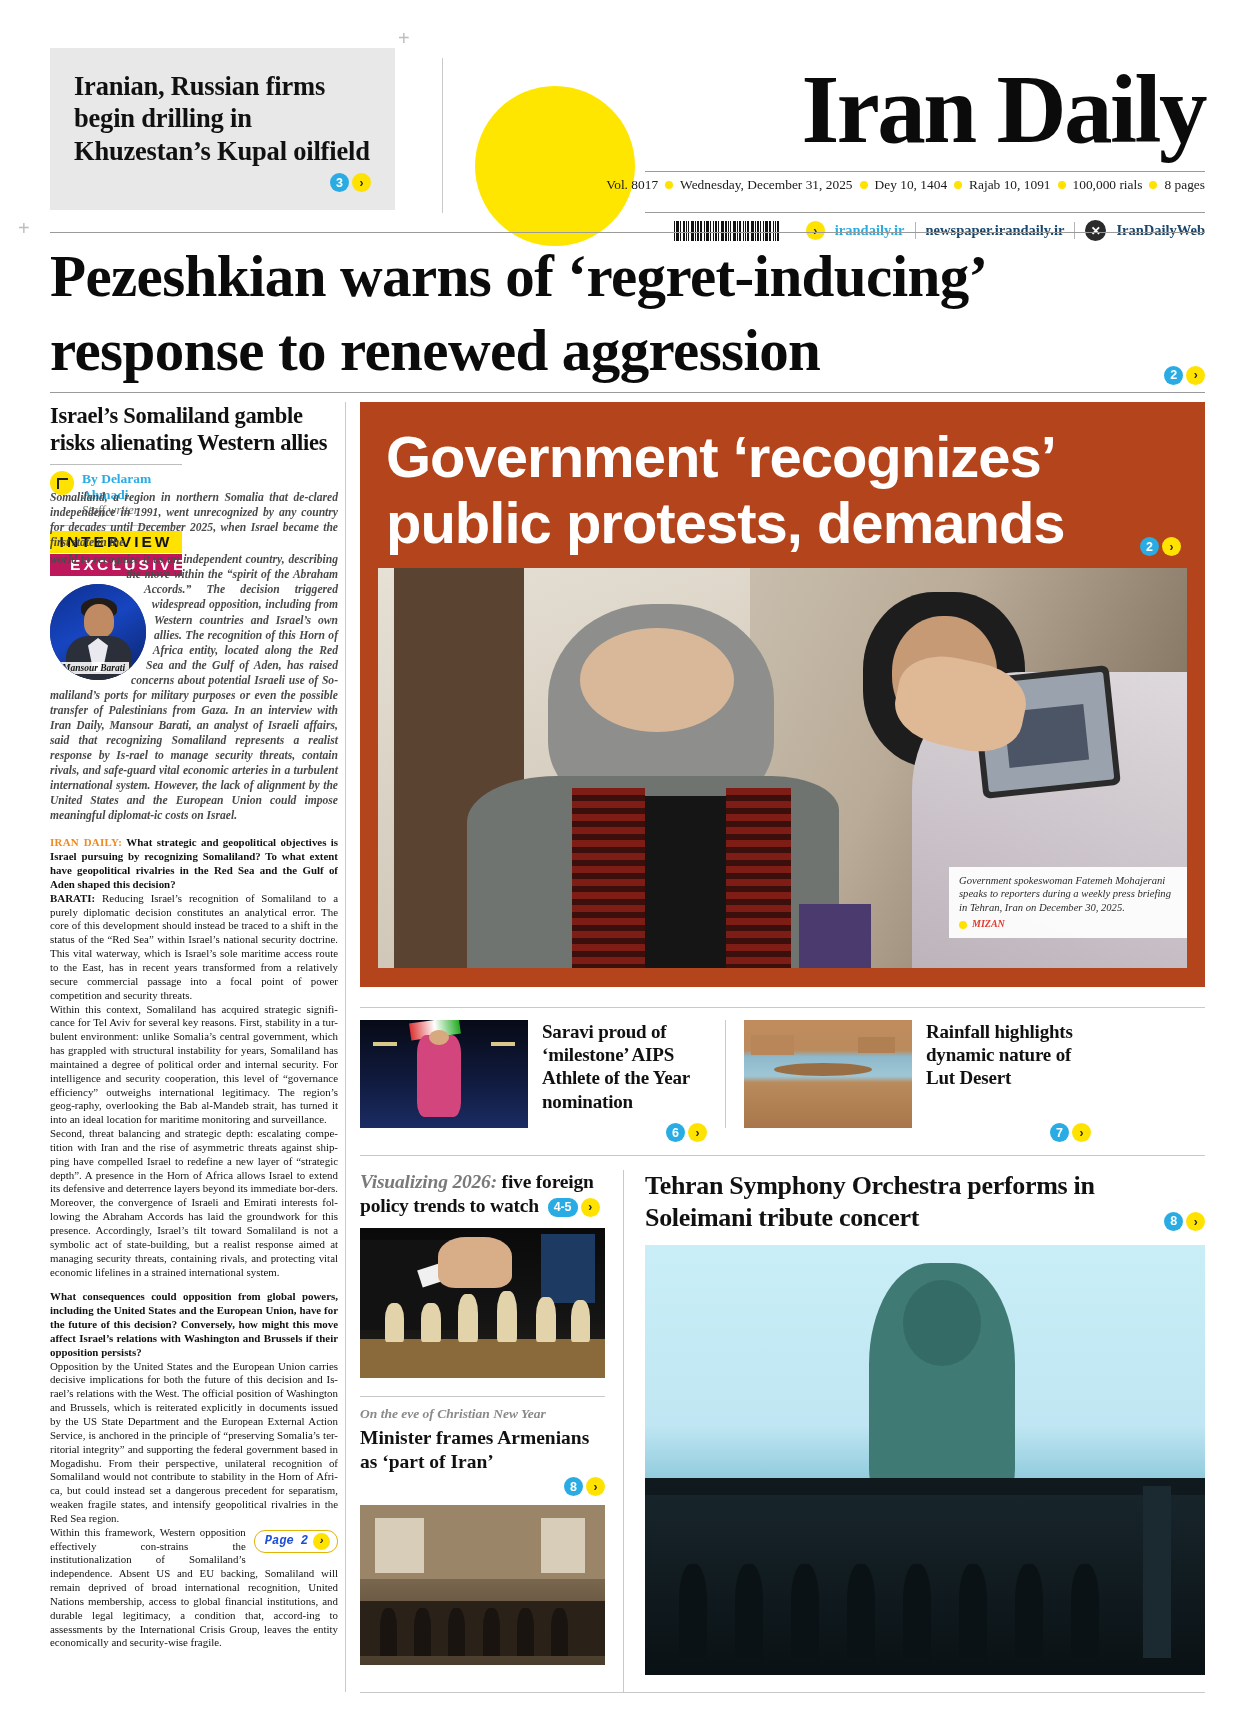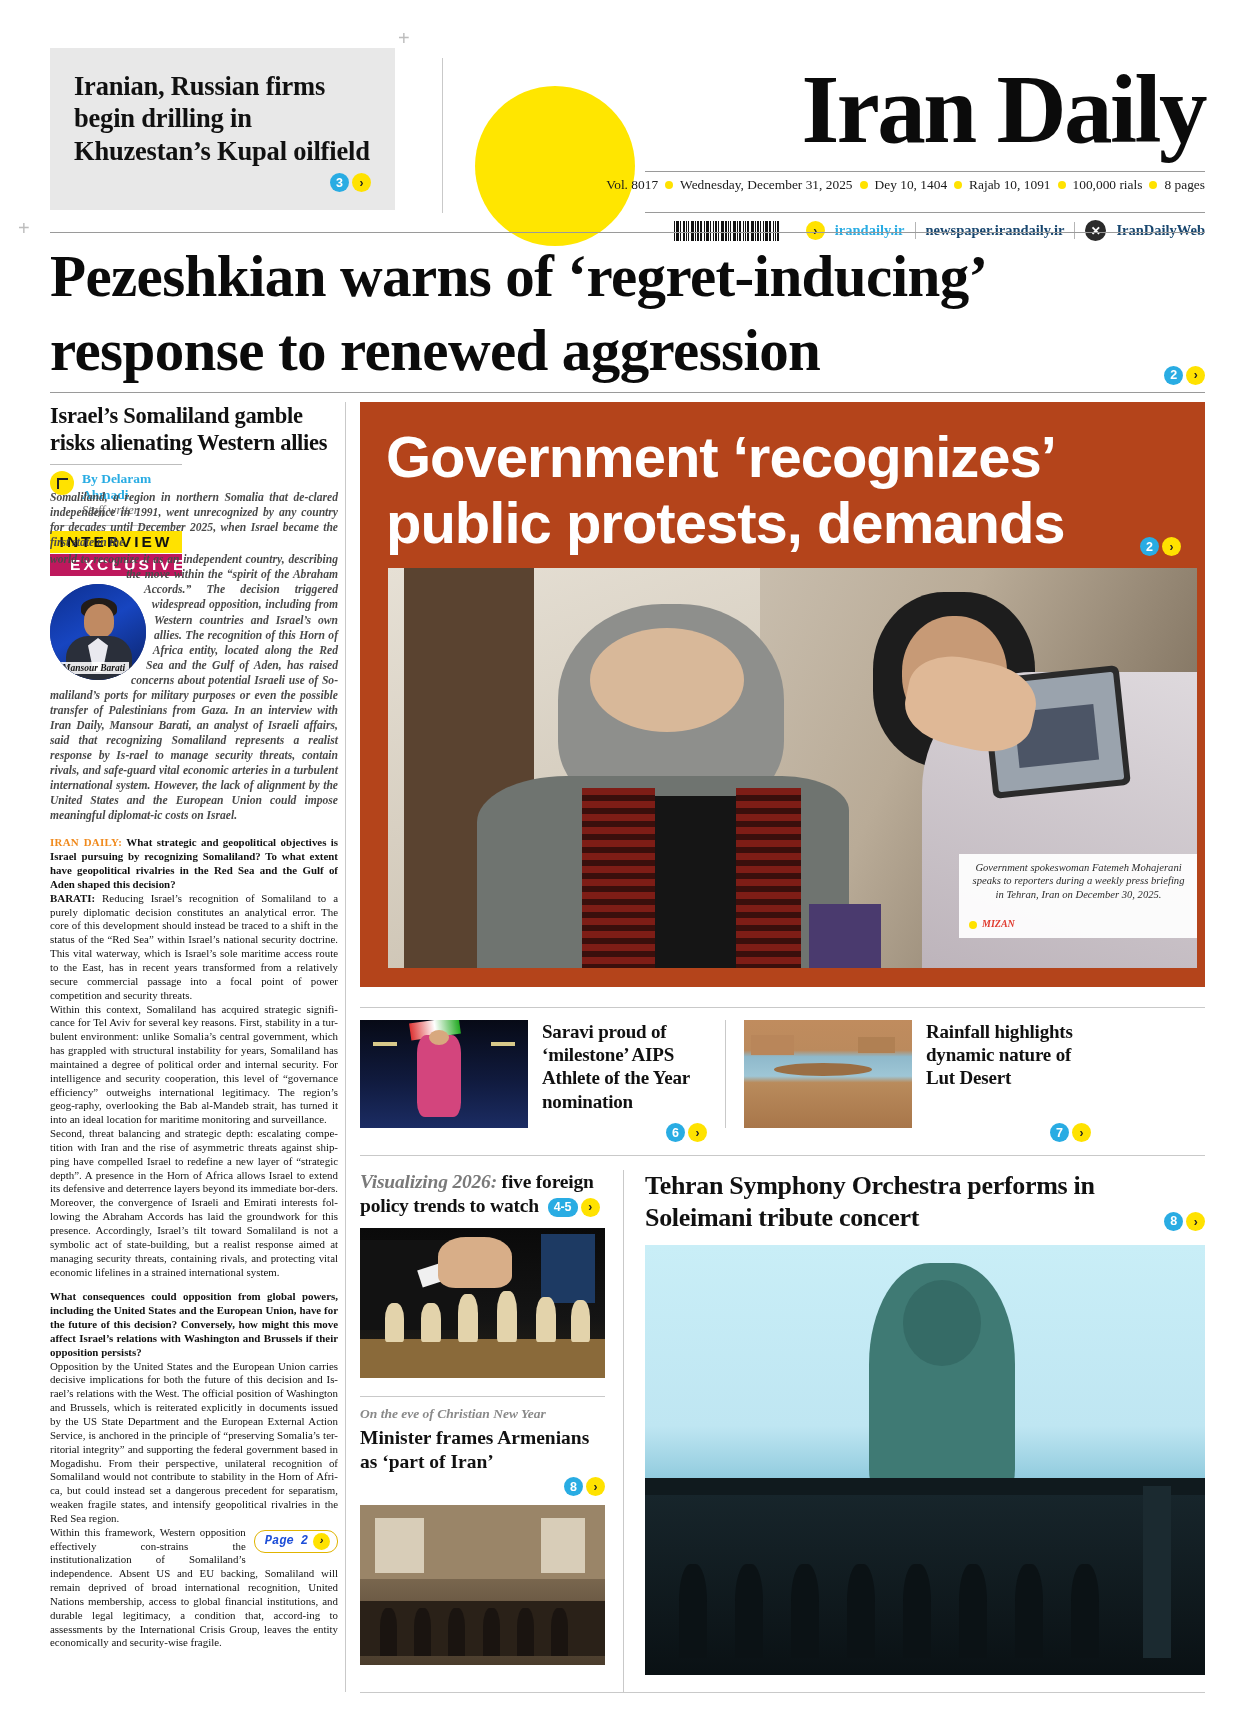--- a/index.html
+++ b/index.html
@@ -144,30 +144,29 @@
   .vrule-left { position:absolute; left:345px; top:402px; width:1px; height:1290px; background:#c9c9c9; }
 
   
   .redbox { position:absolute; left:360px; top:402px; width:845px; height:585px; background:#b4441b; }
   .redbox h1 {
     color:#fff; font-family:"Liberation Sans",sans-serif; font-weight:bold;
     font-size:58px; line-height:1.14; letter-spacing:-1px; padding:22px 26px 0 26px;
   }
   .redbox .pageref { position:absolute; right:24px; top:135px; }
   .mainphoto {
-    position:absolute; left:28px; top:166px; width:809px; height:400px; overflow:hidden;
+    position:absolute; left:18px; top:166px; width:809px; height:400px; overflow:hidden;
     background:linear-gradient(180deg,#e8e2da,#cfc7bd);
-    text-align:center;
   }
   .photocap {
     position:absolute; right:0px; bottom:30px; width:238px; background:rgba(255,255,255,.93);
     padding:7px 9px 7px 10px; font-family:"Liberation Serif",serif; font-style:italic;
     font-size:10.6px; line-height:1.27; color:#2b2b2b;
   }
-  .photocap .src { color:#e03b2f; font-weight:bold; font-style:italic; font-size:10px; display:flex; gap:5px; align-items:center; margin-top:17px;}
+  .photocap .src { color:#e03b2f; font-weight:bold; font-style:italic; font-size:10px; display:flex; gap:5px; align-items:center; margin-top:4px;}
   .photocap .src .dot { background:#ffe200; width:8px;height:8px;}
 
   
   .ph-bg{position:absolute;inset:0;background:linear-gradient(115deg,#d9d2c6 0%,#cdc3b4 30%,#b9ab97 60%,#6d5f4d 100%);}
   .ph-wall{position:absolute;left:0;top:0;width:46%;height:100%;background:linear-gradient(160deg,#e6e0d5,#c9bfae);}
   .ph-door{position:absolute;left:2%;top:0;width:16%;height:100%;background:#5a4330;}
   .ph-scarf{position:absolute;left:21%;top:9%;width:28%;height:52%;border-radius:46% 46% 34% 34%;background:#8e8f8c;}
   .ph-scarf2{position:absolute;left:25%;top:15%;width:19%;height:26%;border-radius:50%;background:#d8b899;}
   .ph-coat{position:absolute;left:11%;top:52%;width:46%;height:48%;background:#6f7470;border-radius:24% 18% 0 0;}
   .ph-pattern{position:absolute;left:24%;top:55%;width:9%;height:45%;background:repeating-linear-gradient(180deg,#7e1d16 0 7px,#3a0f0c 7px 13px);}

